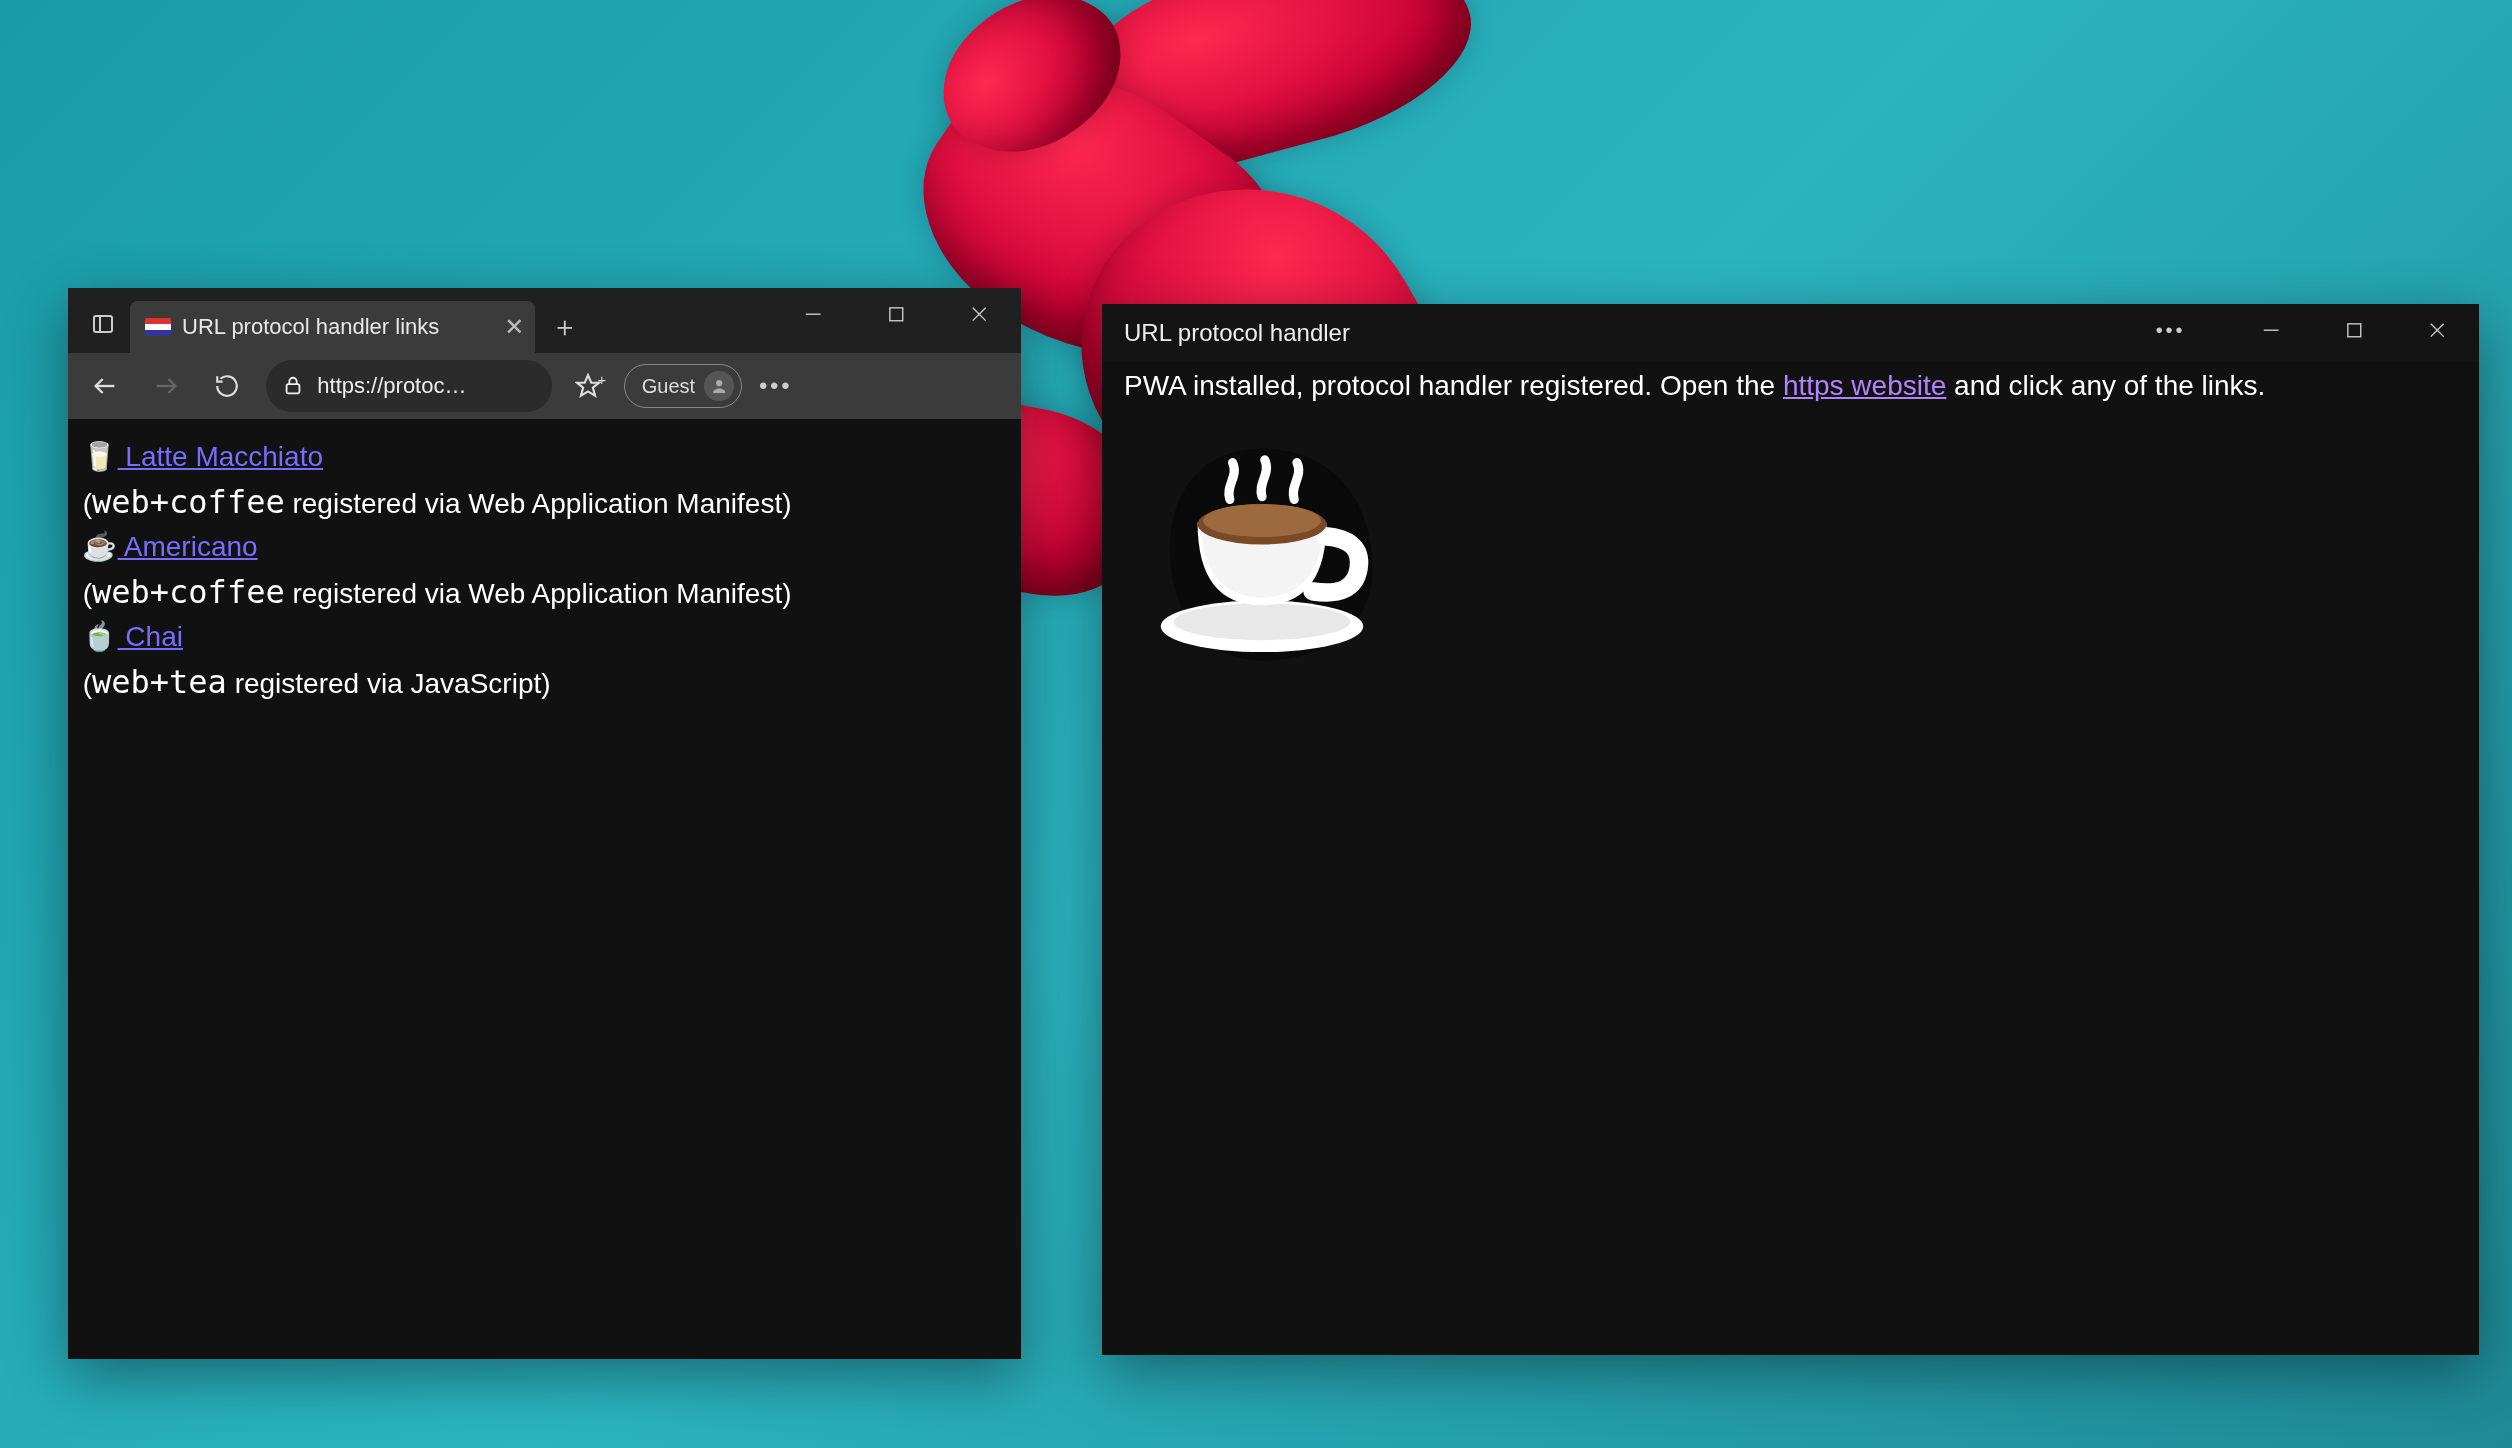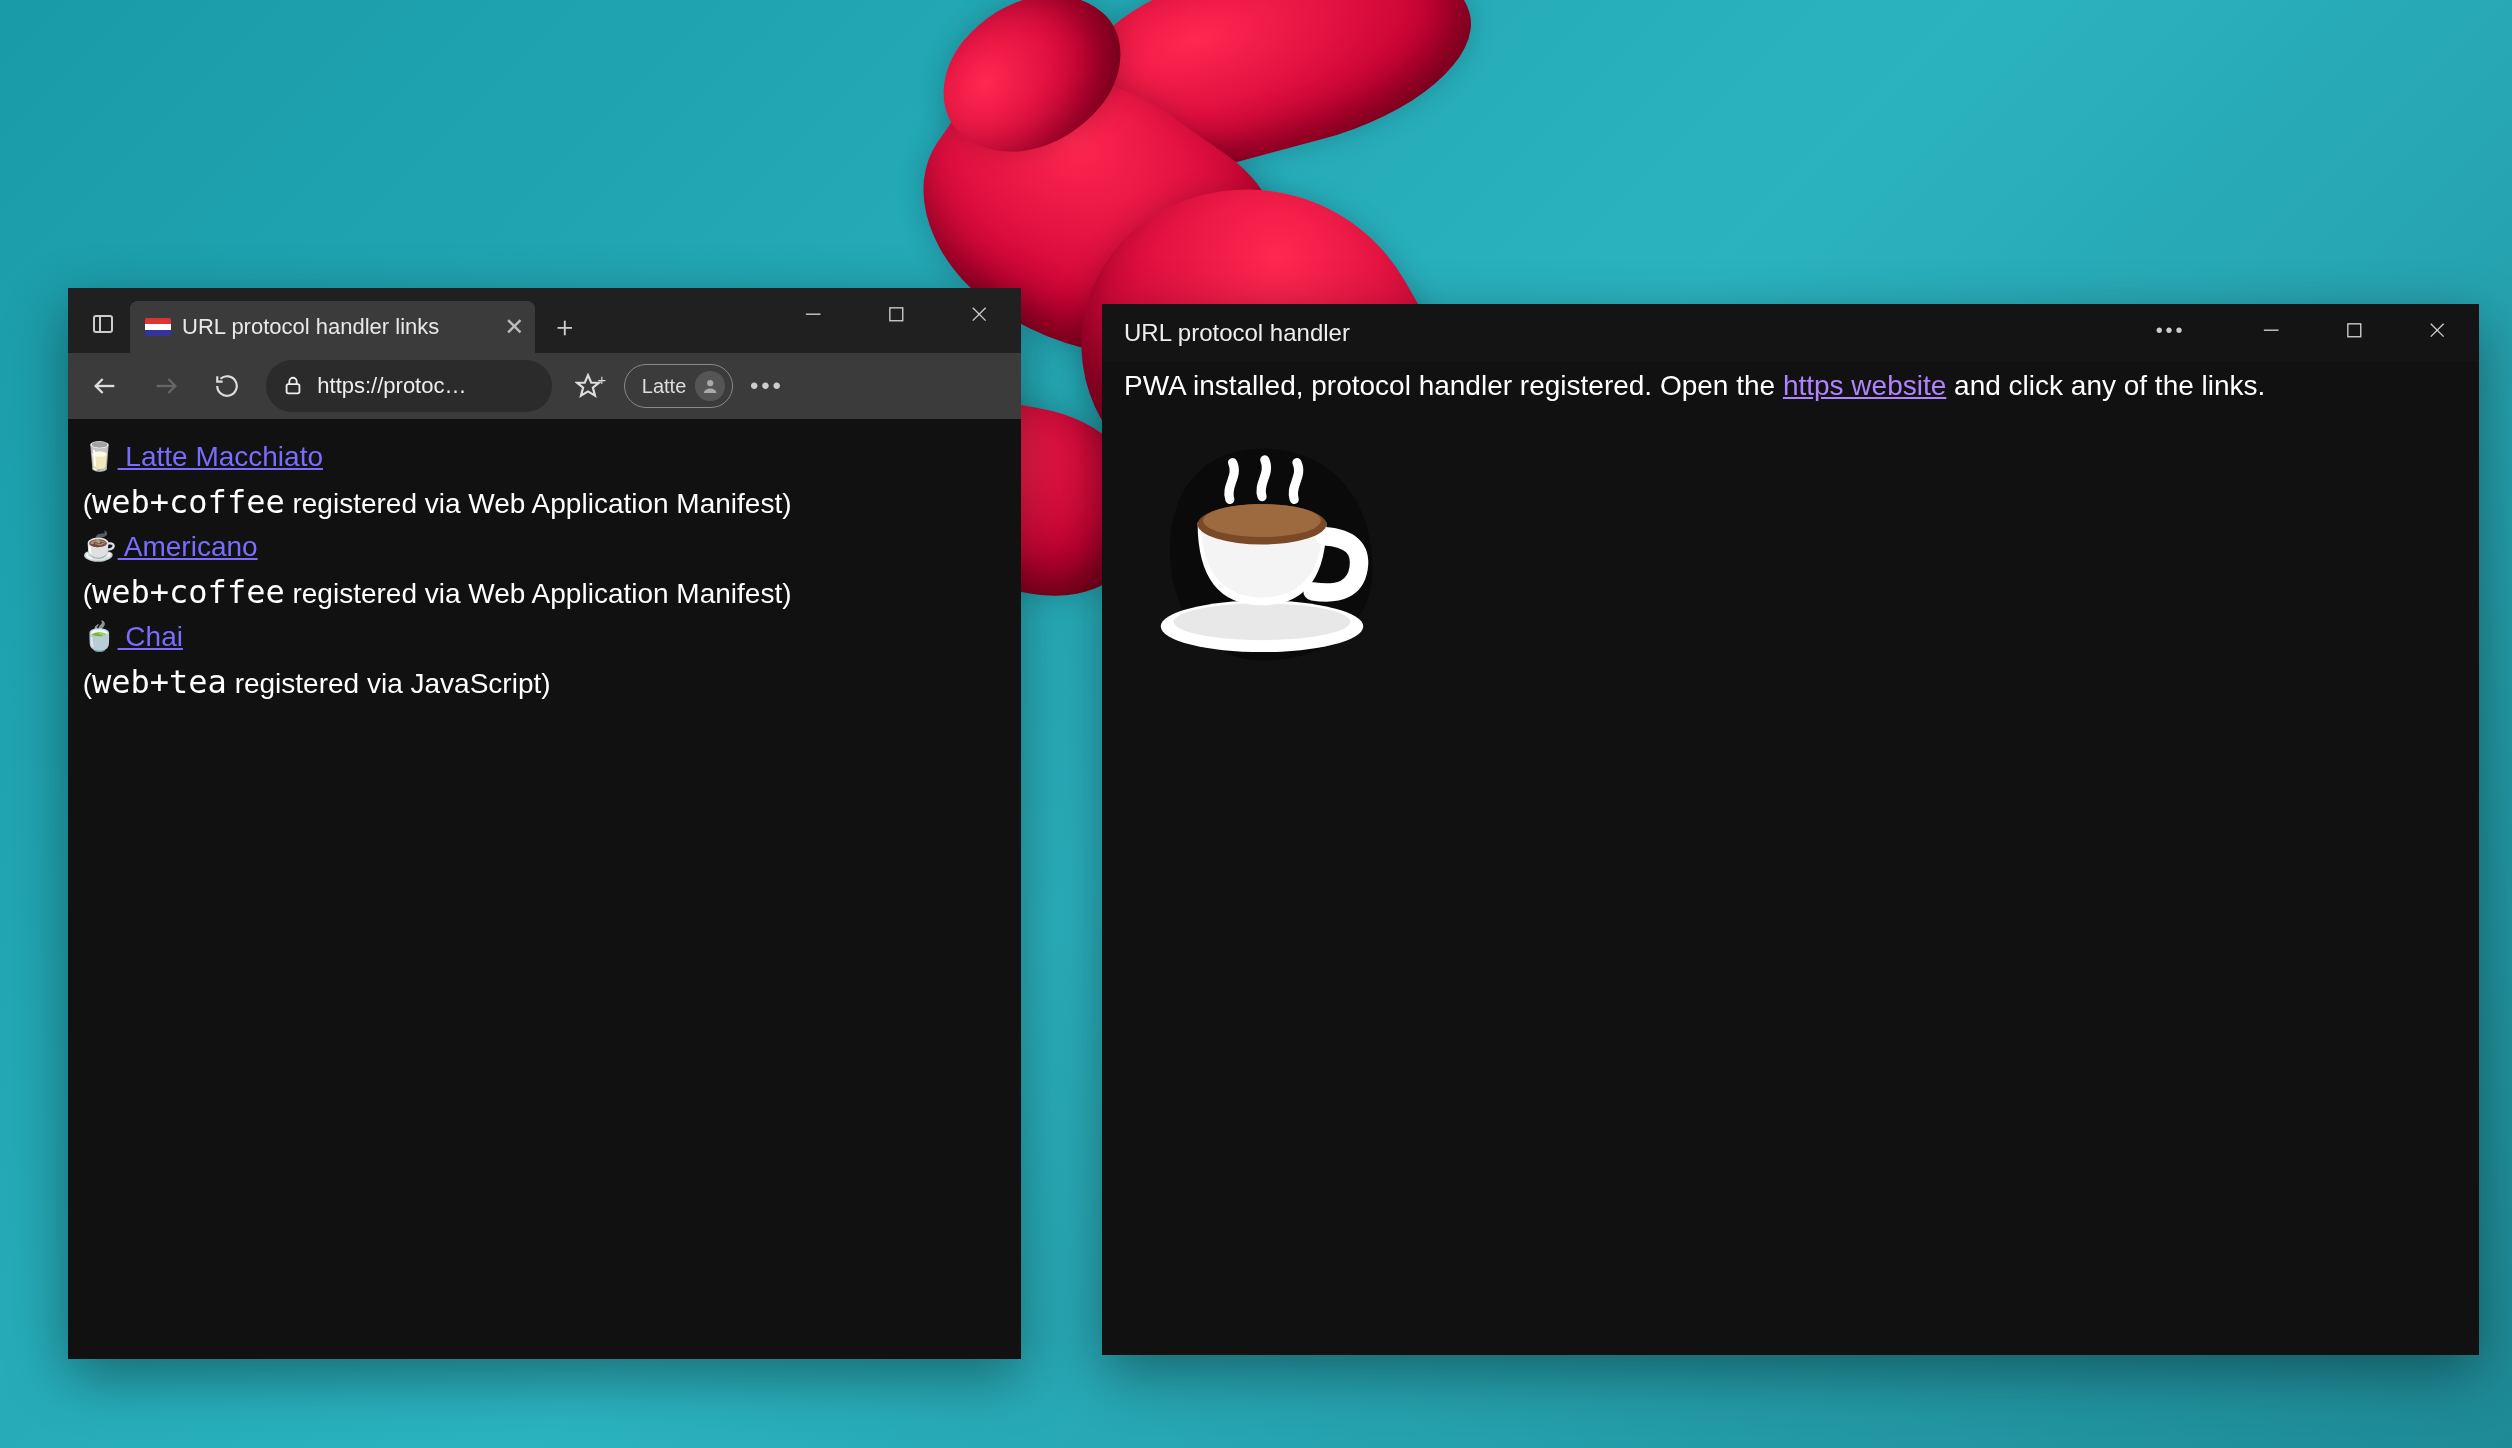--- a/index.html
+++ b/index.html
@@ -275,21 +275,21 @@
         </span>
         <span class="url-text">https://protoc…</span>
       </div>
       <div class="tbtn">
         <svg width="26" height="26" viewBox="0 0 24 24" fill="none" stroke="currentColor" stroke-width="2">
             <polygon points="12 2 15 9 22 9 16.5 13.5 18.5 21 12 17 5.5 21 7.5 13.5 2 9 9 9"></polygon>
           </svg>
         <span style="font-size:14.7px;margin-left:-3.7px;margin-top:-13px;">+</span>
       </div>
       <div class="guest-pill">
-        <span>Latte</span>
+        <span>Guest</span>
         <span class="avatar-circle">
           <svg width="18.4" height="18.4" viewBox="0 0 24 24" fill="currentColor">
               <circle cx="12" cy="8" r="4"></circle>
               <path d="M4 21c0-4 4-6 8-6s8 2 8 6"></path>
             </svg>
         </span>
       </div>
       <div class="tbtn" style="font-size:24px;color:#ccc;letter-spacing:2.8px;">•••</div>
     </div>
 

